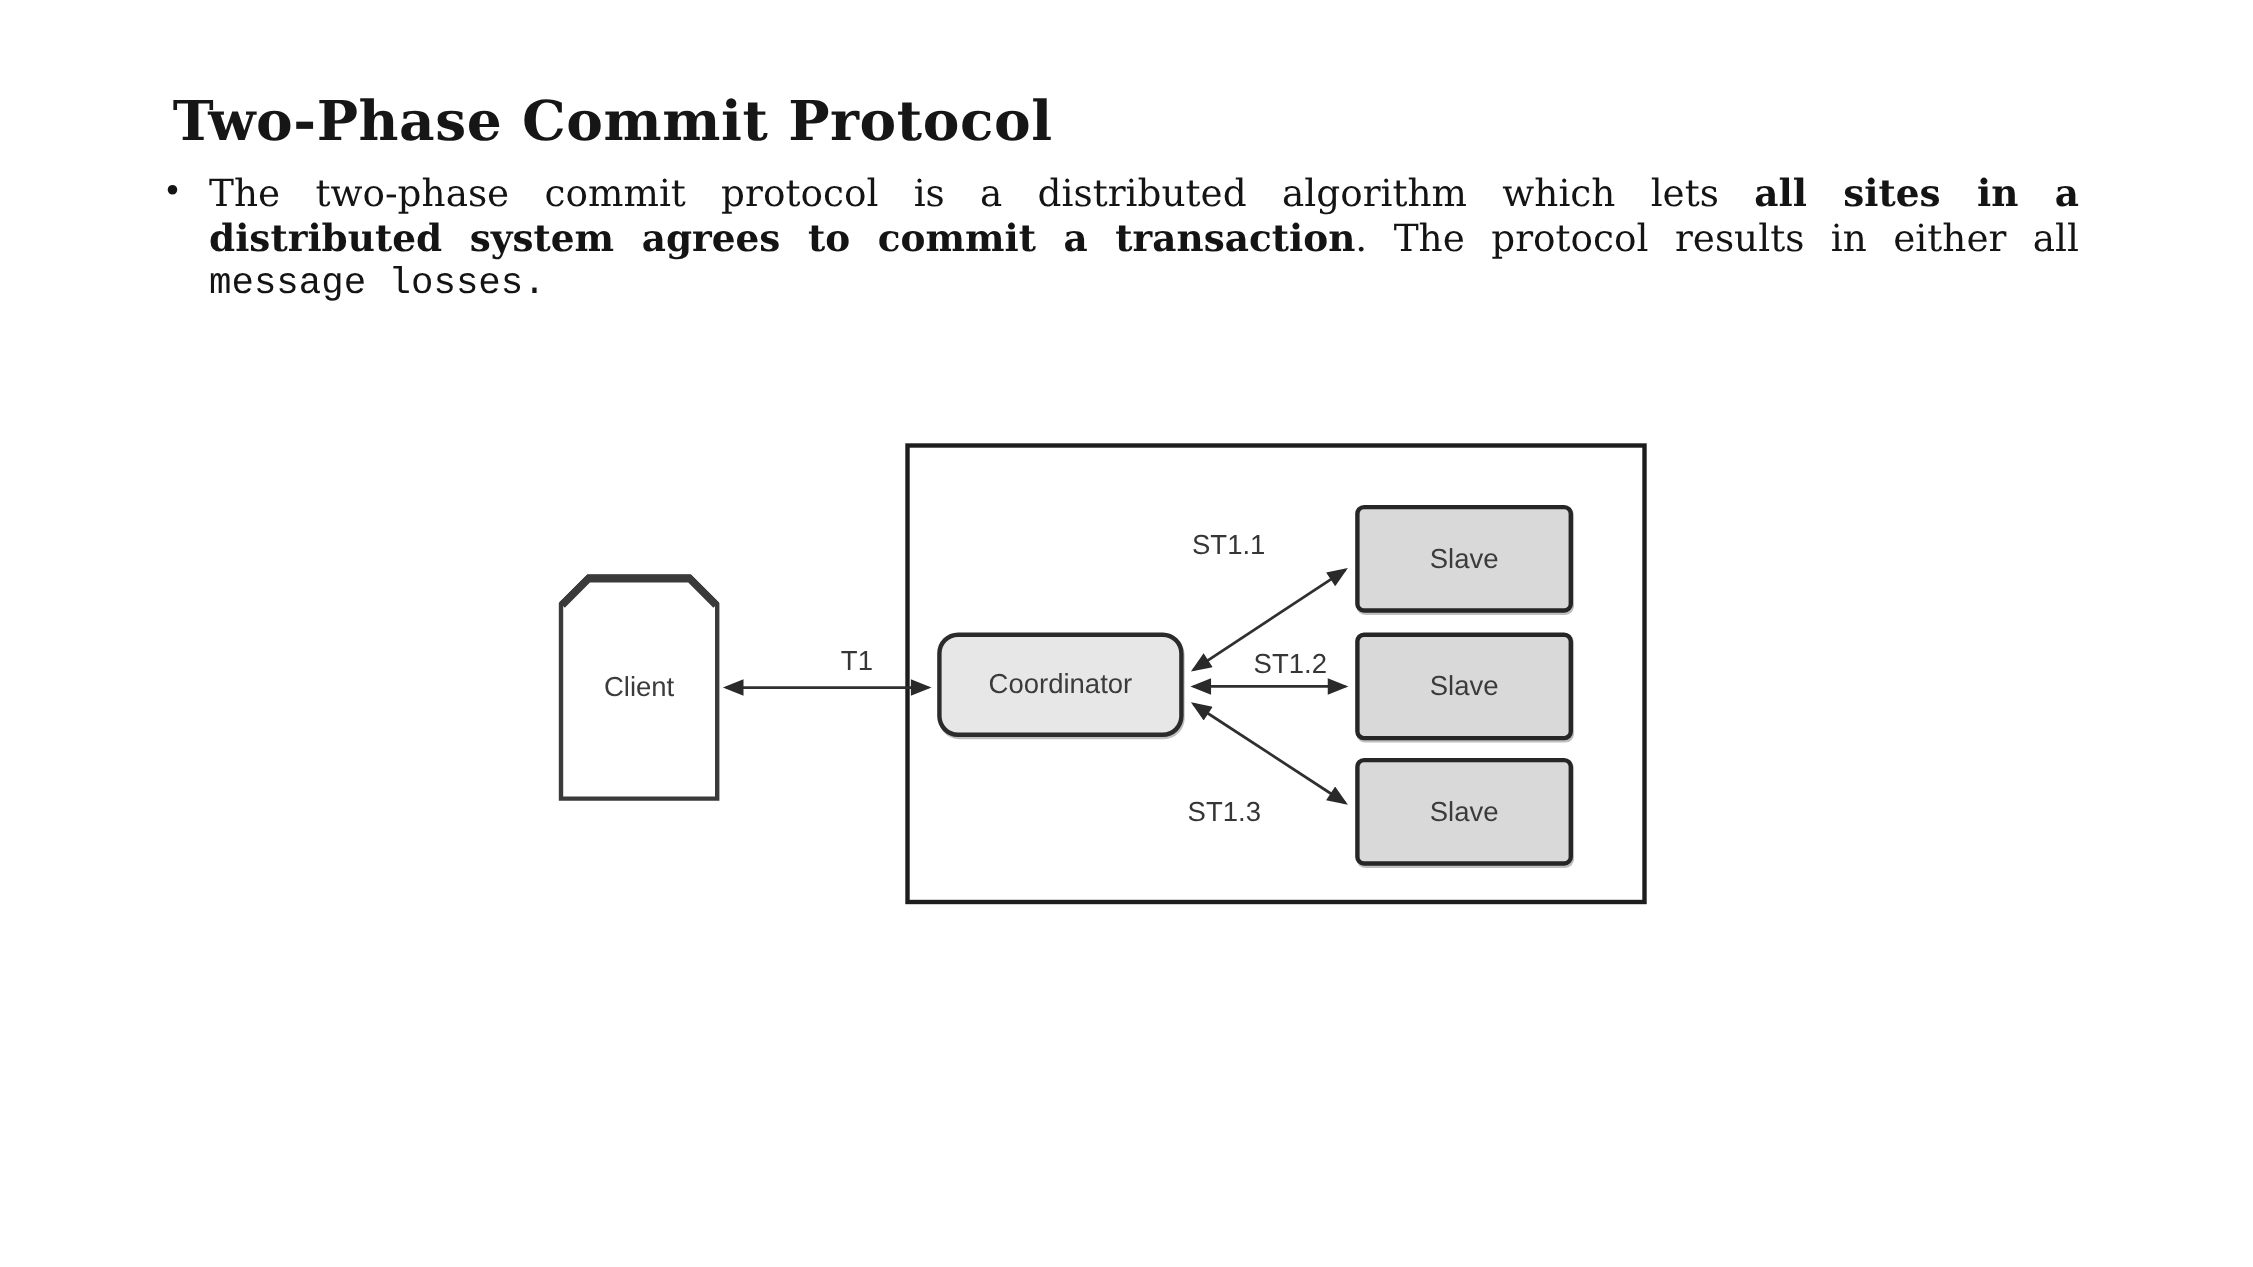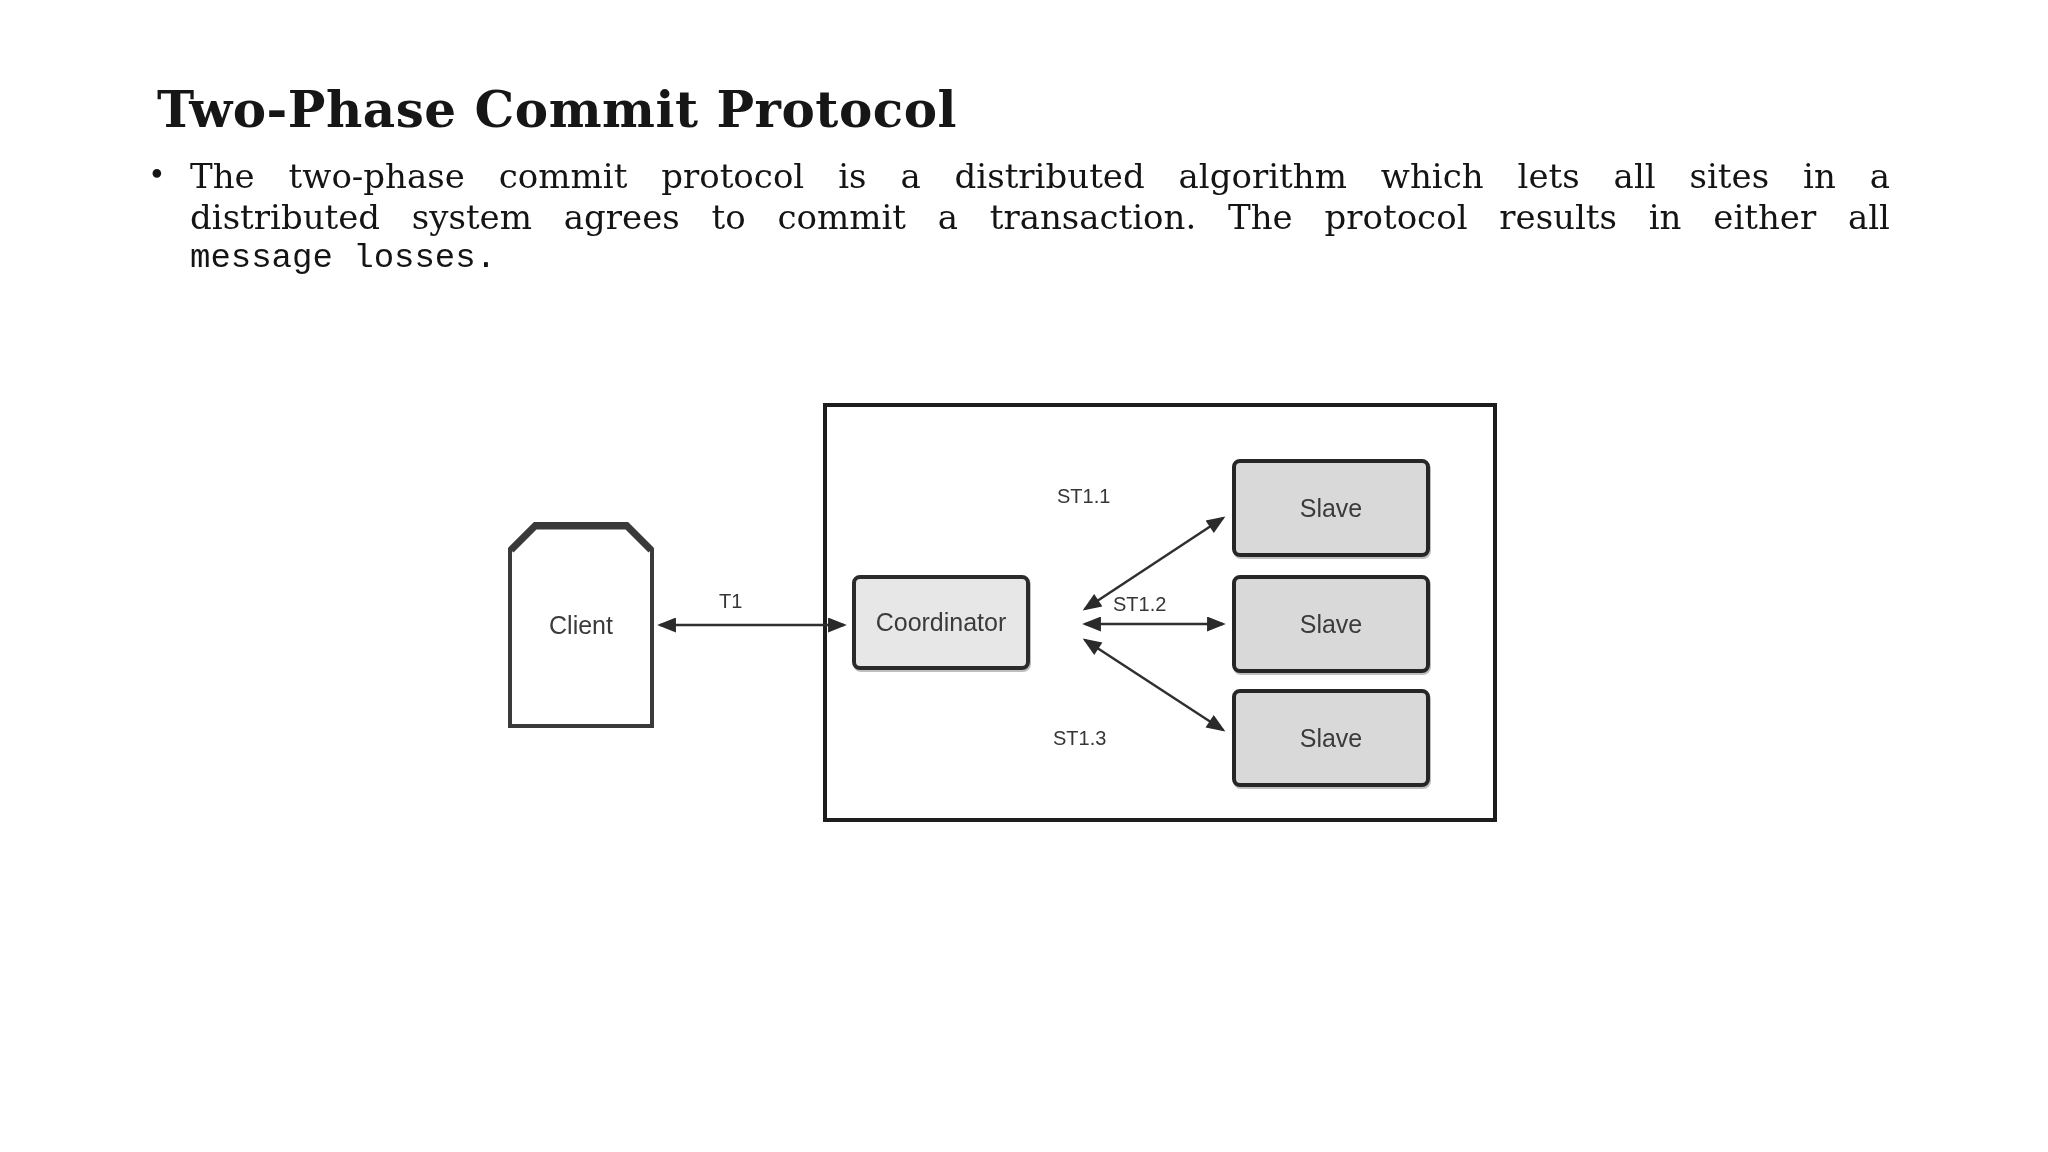--- a/index.html
+++ b/index.html
@@ -20,51 +20,51 @@
   }
   .bullet {
     position:absolute; left:-42px; top:-2px;
     font-size:30px; color:#141414;
   }
   .pline {
     text-align:justify; text-align-last:justify;
     height:41px; overflow:hidden; white-space:normal;
   }
   .pline.last { text-align-last:left;font-family:Liberation Mono, monospace; }
-  .b { font-weight:normal; }
+  .b { font-weight:bold; }
 
   
   #diagram-svg { position:absolute; left:0; top:0; width:2048px; height:1152px; }
   .node {
     position:absolute; box-sizing:border-box;
     display:flex; align-items:center; justify-content:center;
     font-family:"Liberation Sans","DejaVu Sans",sans-serif;
     font-size:25px; color:#3b3b3b;
   }
   .coordinator {
-    left:852px; top:575px; width:178px; height:95px;
-    background:#e7e7e7; border:4px solid #2b2b2b; border-radius:8px;
+    left:852px; top:575px; width:224px; height:95px;
+    background:#e7e7e7; border:4px solid #2b2b2b; border-radius:19px;
     box-shadow:1px 2px 0 rgba(0,0,0,0.25);
   }
   .slave {
     left:1232px; width:198px; height:98px;
     background:#d9d9d9; border:4px solid #262626; border-radius:8px;
     box-shadow:1px 2px 0 rgba(0,0,0,0.25);
   }
   .slave1 { top:459px; }
   .slave2 { top:575px; }
   .slave3 { top:689px; }
   .client-label {
     left:510px; top:524px; width:142px; height:202px;
     color:#3b3b3b;
   }
   .edge-label {
-    position:absolute; width:120px; text-align:left;
+    position:absolute; width:120px; text-align:center;
     font-family:"Liberation Sans","DejaVu Sans",sans-serif;
-    font-size:20px; line-height:32px; color:#363636;
+    font-size:25px; line-height:32px; color:#363636;
   }
   .t1-label   { left:719px;  top:585px; width:120px; }
   .st11-label { left:1057px; top:480px; }
   .st12-label { left:1113px; top:588px; }
   .st13-label { left:1053px; top:722px; }
 </style>
 </head>
 <body>
 
 <div id="page">

